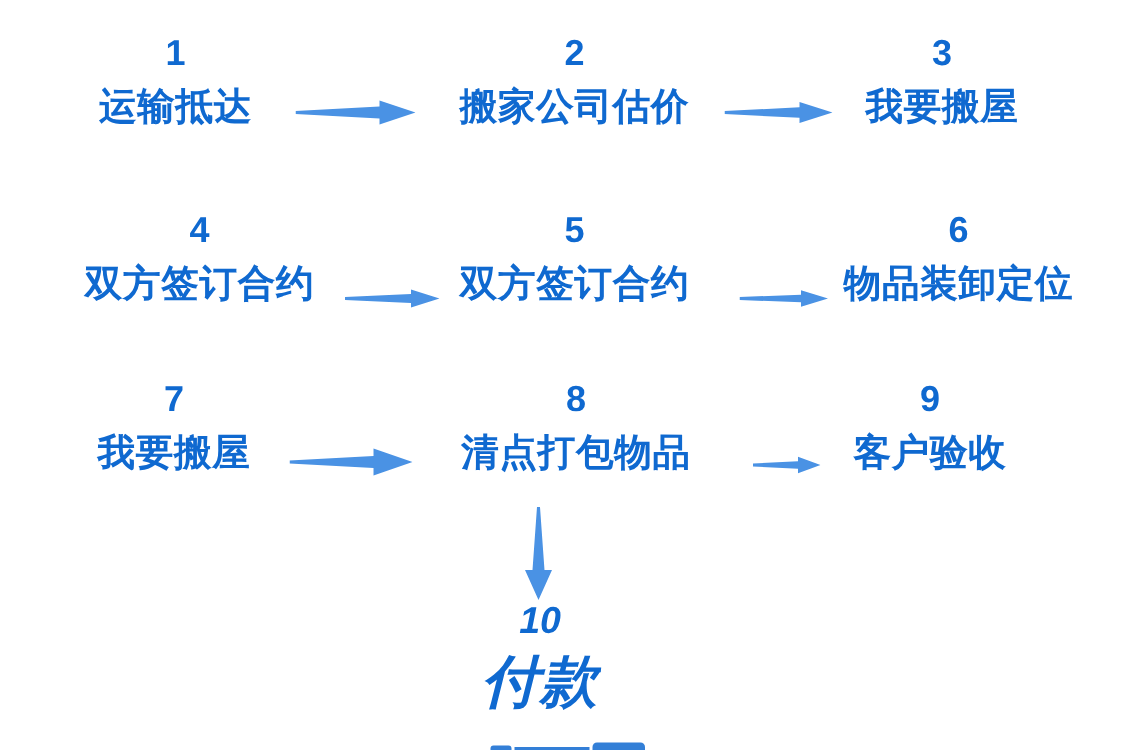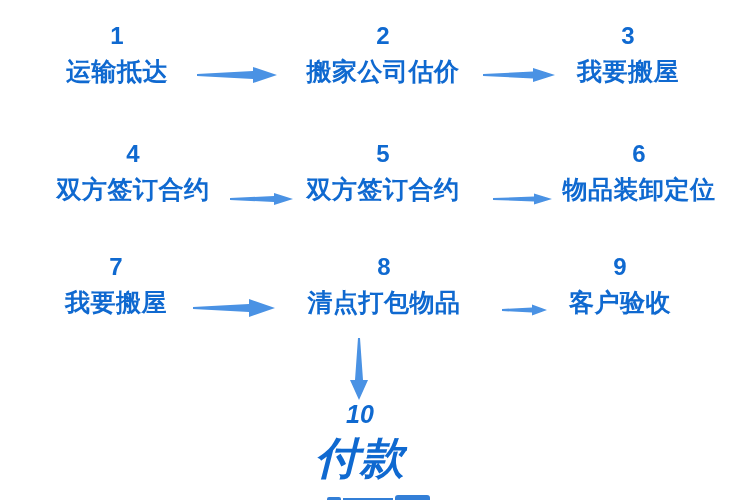--- a/index.html
+++ b/index.html
@@ -23,21 +23,21 @@
     margin-bottom:11px;
     letter-spacing:0;
   }
   .step .label{
     display:block;
     font-size:25px;
     line-height:1;
     letter-spacing:0.5px;
   }
   .step.final .num{font-size:25px;margin-bottom:9px;}
-  .step.final .label{font-size:44px;letter-spacing:1px;}
+  .step.final .label{font-size:38px;letter-spacing:1px;}
   .arrow{position:absolute;display:block;}
   .arrow polygon{fill:var(--arrow-blue,#4a92e4);}
   .clip-frag{
     position:absolute;
     background:var(--step-blue,#0f69d0);
     opacity:.85;
   }
   .clip-frag.f1{left:327px;top:497px;width:14px;height:3px;border-radius:2px 2px 0 0;}
   .clip-frag.f2{left:343px;top:498px;width:50px;height:2px;}
   .clip-frag.f3{left:395px;top:495px;width:35px;height:5px;border-radius:3px 3px 0 0;}

